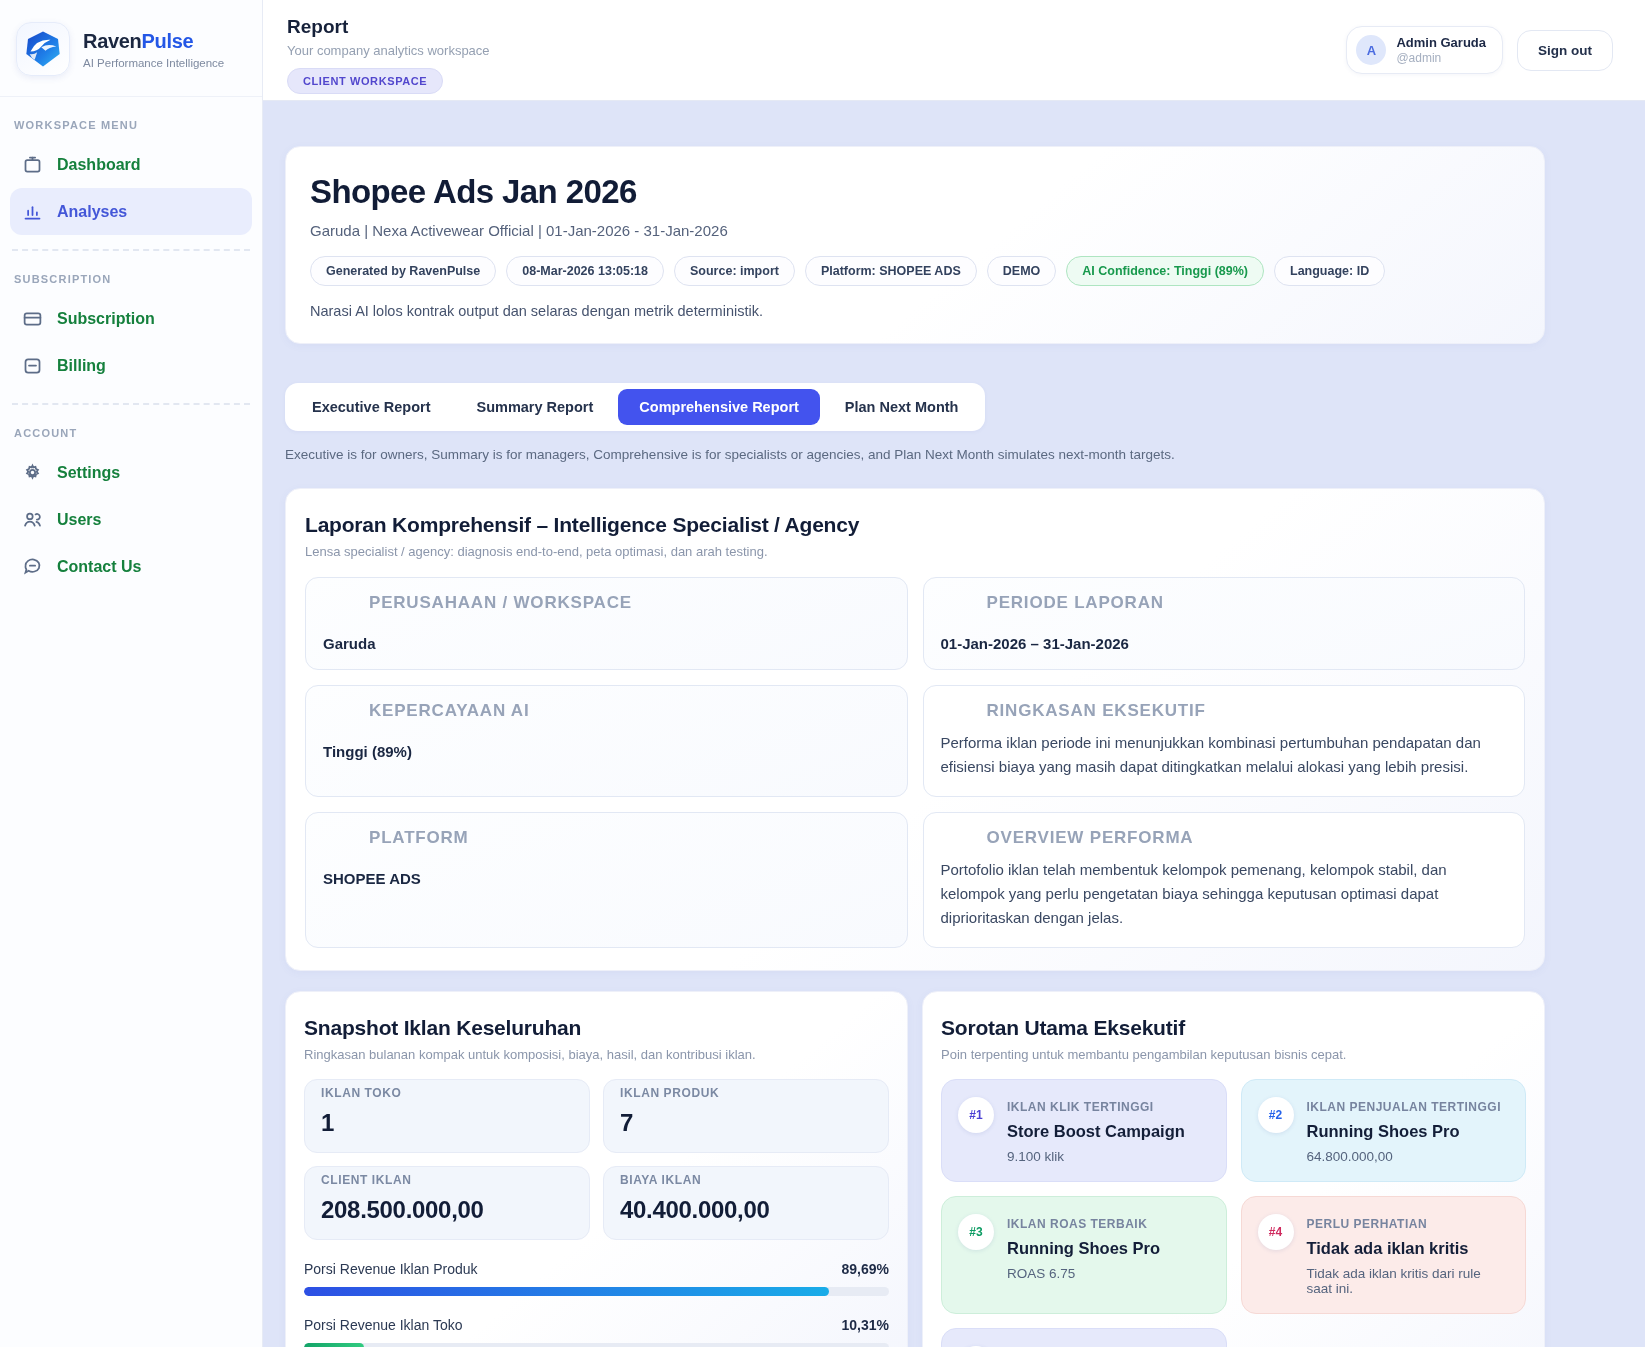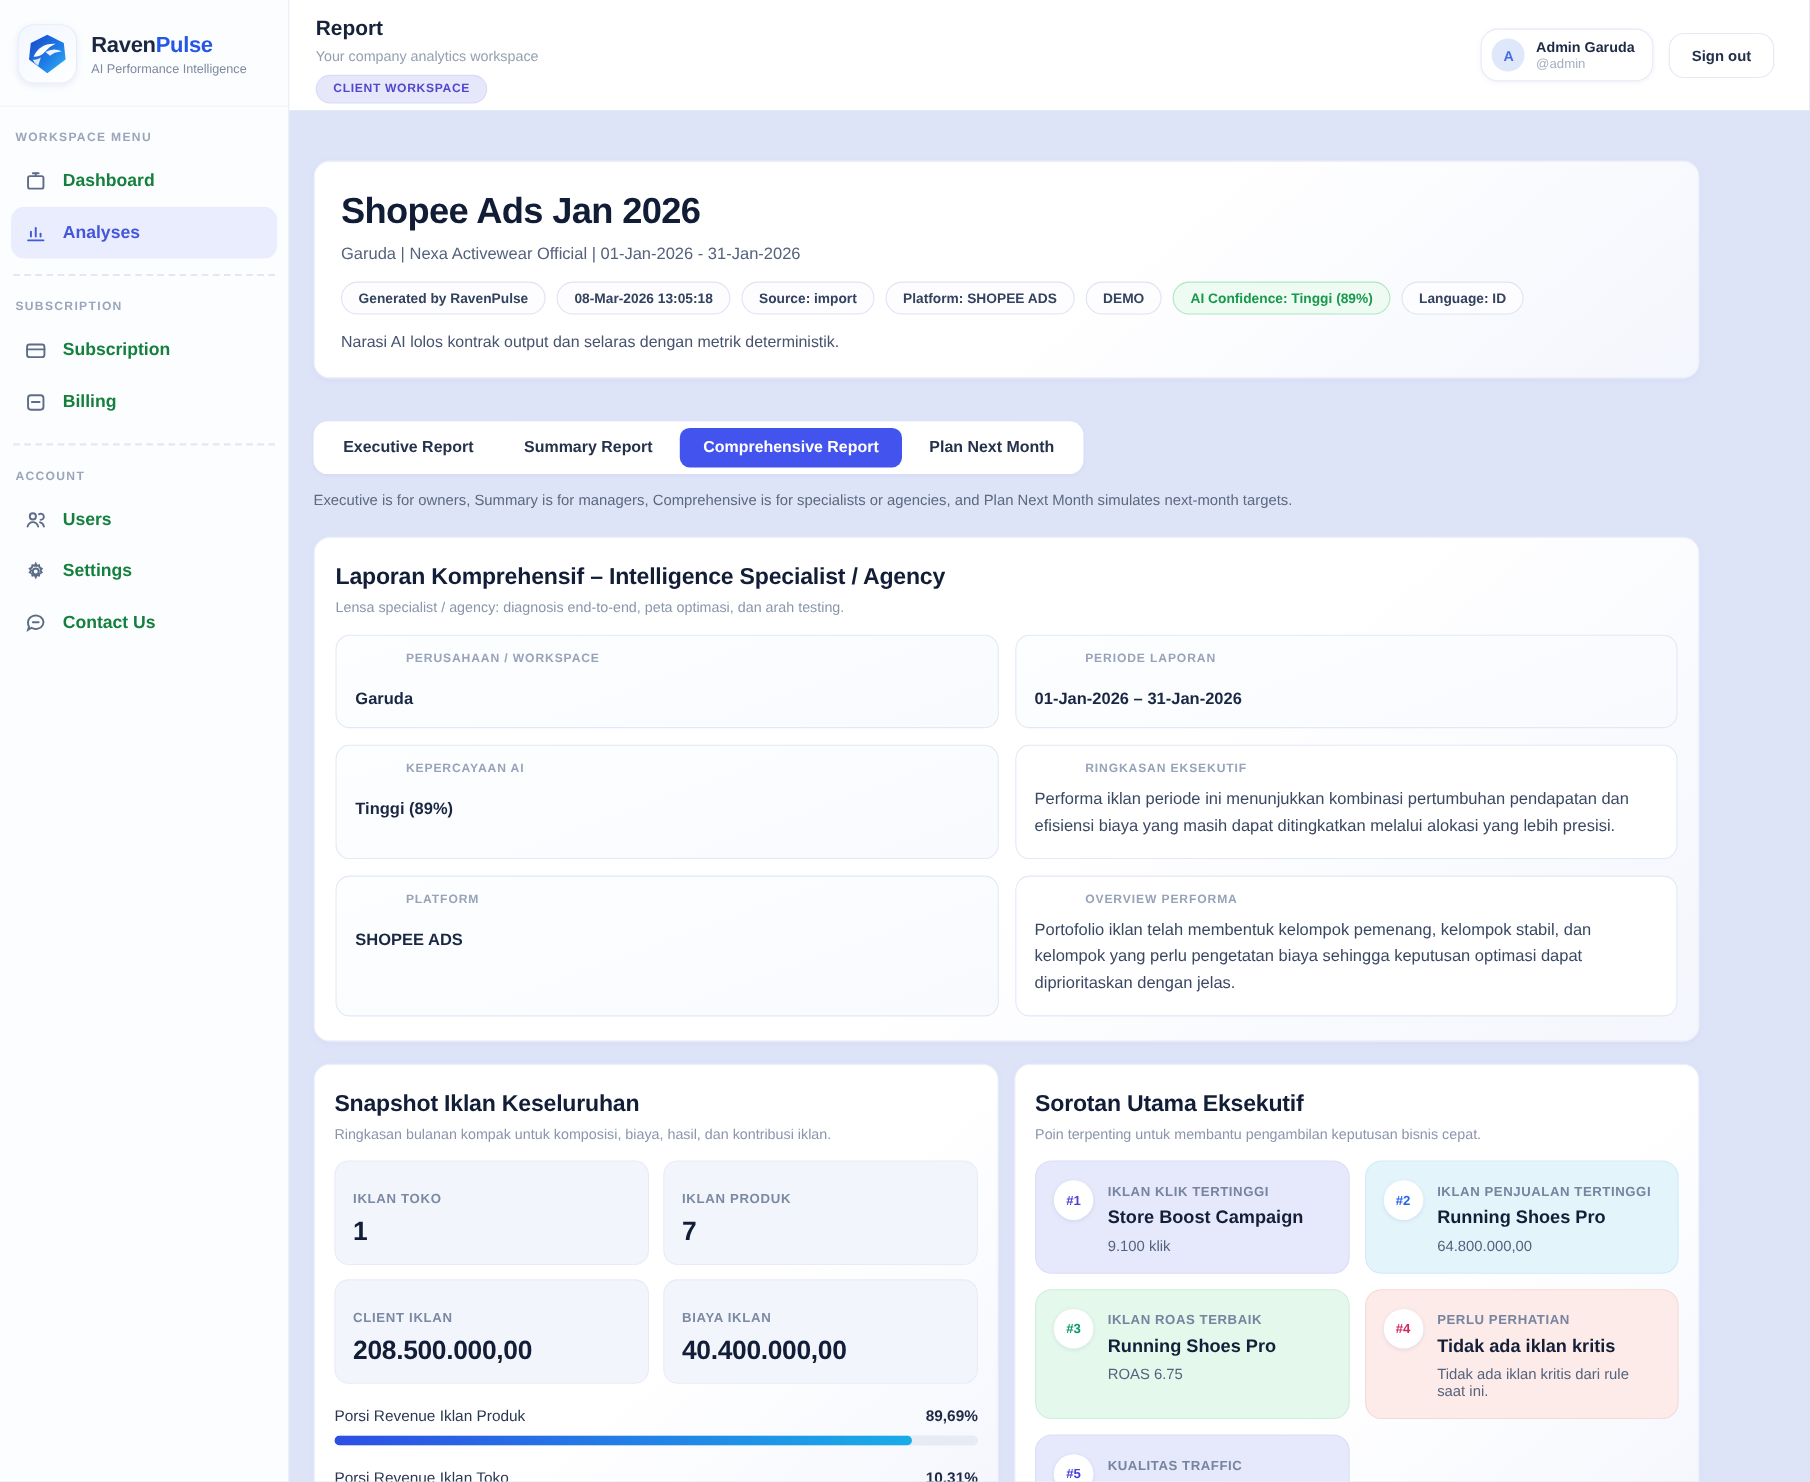--- a/index.html
+++ b/index.html
@@ -114,30 +114,30 @@
   .comp-card { margin-top:26px; padding:24px 19px 22px 19px; }
   .section-title { font-size:21px; font-weight:bold; letter-spacing:-.2px; color:#121d37; }
   .section-sub { font-size:13px; color:#8b96ab; margin-top:7px; }
   .field-grid { display:grid; grid-template-columns:1fr 1fr; gap:15px; margin-top:18px; }
   .field-box {
     border:1.5px solid #e2e8f4; border-radius:13px;
     background:linear-gradient(160deg,#fdfeff,#f8fafe);
     padding:15px 17px 17px 17px;
   }
   .field-box.plain { background:#ffffff; }
-  .field-label { font-size:11px; font-weight:bold; letter-spacing:.8px; color:#97a3b8;padding-left:46px; }
+  .field-label { font-size:17px; font-weight:bold; letter-spacing:.8px; color:#97a3b8;padding-left:46px; }
   .field-value { font-size:15px; font-weight:bold; color:#1a2742; margin-top:22px; }
   .field-para { font-size:15px; color:#3a4862; line-height:1.6; margin-top:10px; font-weight:normal; }
   
   .bottom-grid { display:grid; grid-template-columns:1fr 1fr; gap:14px; margin-top:20px; align-items:start; }
   .snap-card, .hl-card { padding:24px 18px 24px 18px; }
   .stat-grid { display:grid; grid-template-columns:1fr 1fr; gap:13px; margin-top:17px; }
   .stat-box {
     background:#f2f6fc; border:1px solid #e6ebf6; border-radius:13px;
-    padding:27px 16px 15px 16px;
+    padding:6px 16px 15px 16px;
   }
   .stat-label { font-size:12px; font-weight:bold; letter-spacing:.6px; color:#7b89a3; }
   .stat-value { font-size:24px; font-weight:bold; color:#121d37; margin-top:9px; letter-spacing:-.3px; }
   .bar-row { margin-top:21px; }
   .bar-head { display:flex; justify-content:space-between; align-items:center; }
   .bar-label { font-size:14px; color:#2b3953; }
   .bar-value { font-size:14px; font-weight:bold; color:#1d2a46; }
   .bar-track { height:9px; background:#e7ebf4; border-radius:999px; margin-top:10px; overflow:hidden; }
   .bar-fill { height:100%; border-radius:999px; }
   .bar-fill.blue   { background:linear-gradient(90deg,#2d4fe4,#19ace8); }
@@ -228,33 +228,33 @@
       <span>Billing</span>
     </div>
   </div>
 
   <div class="side-divider"></div>
 
   <div class="side-section">
     <div class="side-label">ACCOUNT</div>
     <div class="side-item">
       <svg fill="none" stroke-width="2" stroke-linecap="round" viewBox="0 0 24 24">
+          <circle cx="12" cy="12" r="3"></circle>
+          <path d="M12 4 l1 2.2 2.4-.6 .6 2.4 2.2 1 -1.4 2 1.4 2 -2.2 1 -.6 2.4 -2.4-.6 -1 2.2 -1-2.2 -2.4.6 -.6-2.4 -2.2-1 1.4-2 -1.4-2 2.2-1 .6-2.4 2.4.6 Z"></path>
+        </svg>
+      <span>Settings</span>
+    </div>
+    <div class="side-item">
+      <svg fill="none" stroke-width="2" stroke-linecap="round" viewBox="0 0 24 24">
           <circle cx="9" cy="8.5" r="3.2"></circle>
           <path d="M3.5 19 q1.5-4.5 5.5-4.5 t5.5 4.5"></path>
           <path d="M15.5 6.2 a3.2 3.2 0 1 1 1.5 5.9"></path>
           <path d="M16.5 14.7 q3 .6 4 4.3"></path>
         </svg>
       <span>Users</span>
-    </div>
-    <div class="side-item">
-      <svg fill="none" stroke-width="2" stroke-linecap="round" viewBox="0 0 24 24">
-          <circle cx="12" cy="12" r="3"></circle>
-          <path d="M12 4 l1 2.2 2.4-.6 .6 2.4 2.2 1 -1.4 2 1.4 2 -2.2 1 -.6 2.4 -2.4-.6 -1 2.2 -1-2.2 -2.4.6 -.6-2.4 -2.2-1 1.4-2 -1.4-2 2.2-1 .6-2.4 2.4.6 Z"></path>
-        </svg>
-      <span>Settings</span>
     </div>
     <div class="side-item">
       <svg fill="none" stroke-width="2" stroke-linecap="round" viewBox="0 0 24 24">
           <path d="M4 11 a8 7 0 1 1 3.5 5.8 L4 19 l1-3.5 A7 7 0 0 1 4 11 Z"></path>
           <path d="M9 11 h6"></path>
         </svg>
       <span>Contact Us</span>
     </div>
   </div>
 </aside>

